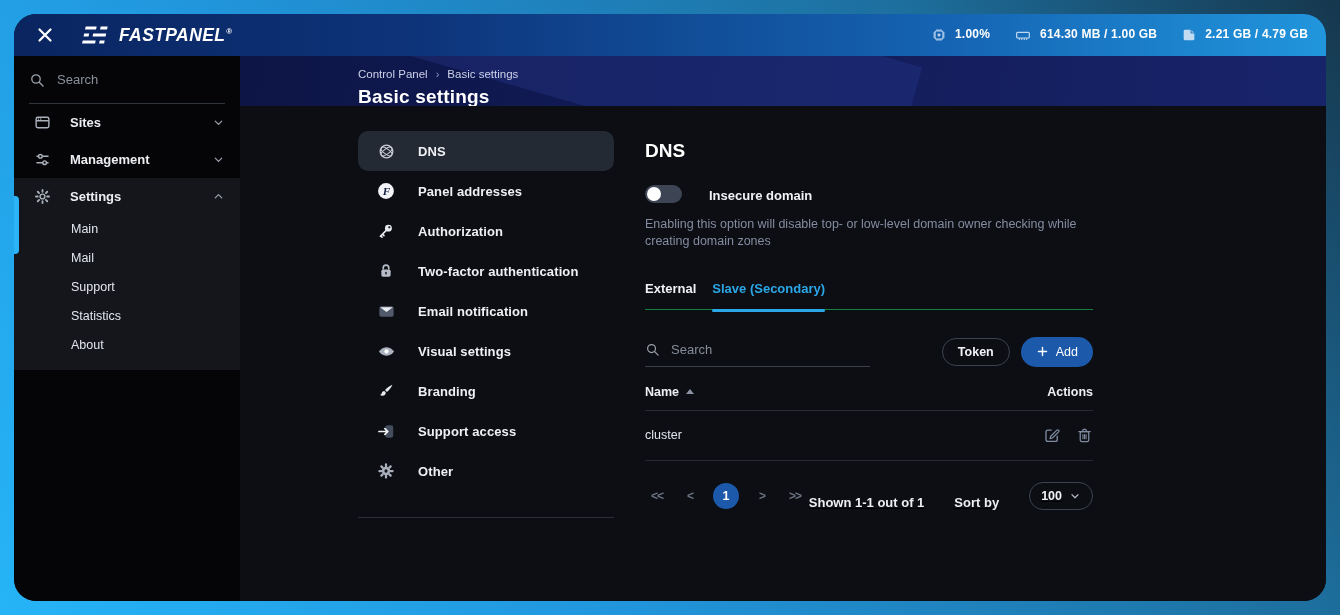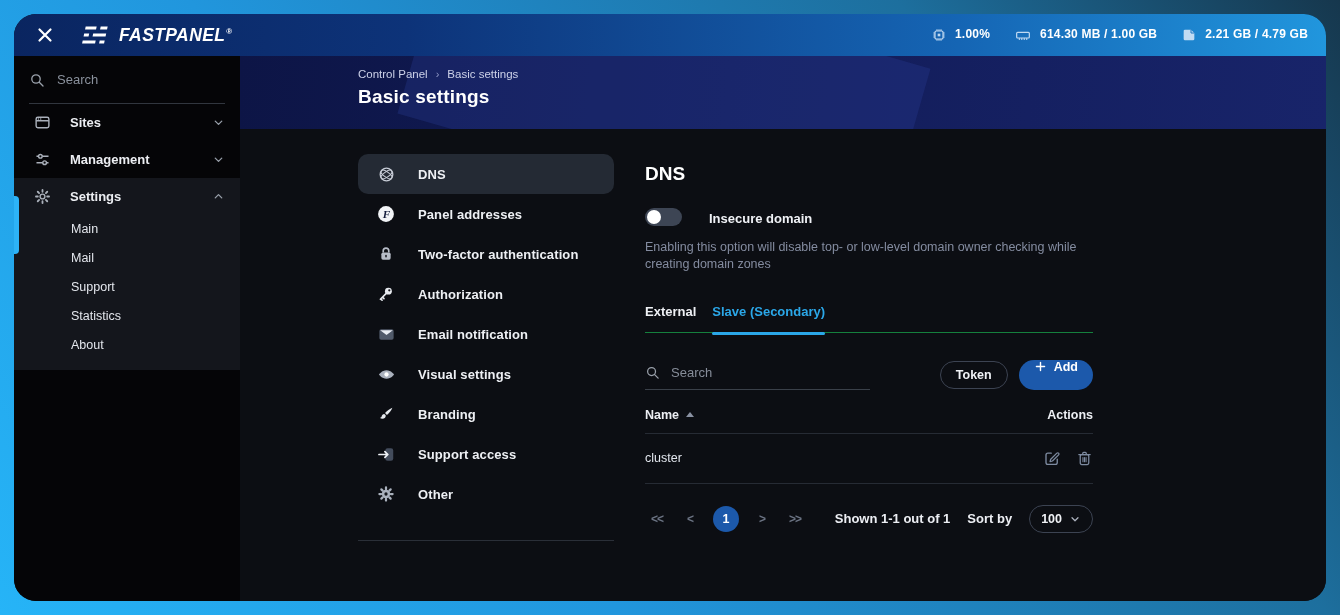--- a/index.html
+++ b/index.html
@@ -41,21 +41,21 @@
   .side-item { display:flex; align-items:center; height:37px; padding:0 15px 0 19px; cursor:pointer; }
   .side-item .s-icon { width:18px; display:flex; justify-content:center; color:#aab0ba; }
   .side-item .s-label { color:#eceef2; font-size:13px; font-weight:bold; margin-left:19px; }
   .side-item .chev { margin-left:auto; color:#9aa1ab; display:flex; }
   .settings-group { background:#14161c; padding-bottom:10px; }
   .submenu-item { height:29px; line-height:29px; padding-left:57px; color:#e3e6ec; font-size:12.5px; cursor:pointer; }
   .indicator { position:absolute; left:0; top:182px; width:5px; height:58px; background:#2db3f7; border-radius:0 4px 4px 0; z-index:4; }
   
   .right-col { flex:1; display:flex; flex-direction:column; min-width:0; }
   .pageheader {
-    height:73px; position:relative; overflow:hidden;
+    height:50px; position:relative; overflow:hidden;
     background:linear-gradient(95deg,#0d1546 0%,#121c58 45%,#18246a 100%);
     padding:12px 0 0 118px;
   }
   .pageheader::before {
     content:''; position:absolute; left:16%; top:-60px; width:46%; height:260%;
     background:rgba(44,62,152,.30); transform:rotate(16deg); pointer-events:none;
   }
   .breadcrumb { position:relative; display:flex; align-items:center; gap:8px; font-size:11.5px; color:#ccd1e8; }
   .breadcrumb .sep { color:#8d96c4; font-size:11px; }
   .page-title { position:relative; color:#ffffff; font-size:19px; font-weight:bold; margin-top:6px; letter-spacing:.2px; }
@@ -90,37 +90,37 @@
   .m-search svg { color:#9aa1ab; }
   .m-search input { background:transparent; border:none; outline:none; color:#e8eaee; font-size:13px; width:170px; font-family:"Liberation Sans",sans-serif; }
   .m-search input::placeholder { color:#868d99; }
   .toolbar-buttons { display:flex; align-items:center; gap:11px; }
   .token-btn {
     height:28px; padding:0 15px; border:1.4px solid #3c4352; border-radius:15px;
     color:#f0f2f6; font-size:12.5px; font-weight:bold; display:flex; align-items:center; cursor:pointer; background:transparent;
   }
   .add-btn {
     height:30px; padding:0 15px; border-radius:16px; background:#1c59ab; border:none;
-    color:#ffffff; font-size:12.5px; font-weight:bold; display:flex; align-items:flex-start; gap:7px; cursor:pointer;
+    color:#ffffff; font-size:12.5px; font-weight:normal; display:flex; align-items:center; gap:7px; cursor:pointer;
   }
   .table-head { margin-top:18px; display:flex; justify-content:space-between; align-items:center; padding-bottom:11px; border-bottom:1px solid #262b34; }
   .th { color:#eceef3; font-size:12.5px; font-weight:bold; display:flex; align-items:center; gap:7px; cursor:pointer; }
   .sort-asc { width:0; height:0; border-left:4px solid transparent; border-right:4px solid transparent; border-bottom:5px solid #8a92a3; }
   .table-row { height:50px; display:flex; justify-content:space-between; align-items:center; border-bottom:1px solid #262b34; }
   .cell-name { color:#e2e6ed; font-size:12.5px; }
   .row-actions { display:flex; align-items:center; gap:15px; }
   .row-actions .act { color:#7e8ba1; cursor:pointer; display:flex; }
   .pagination { margin-top:21px; display:flex; align-items:center; }
   .pager { display:flex; align-items:center; gap:12px; }
   .pg-btn { color:#6b7383; font-size:12px; font-weight:bold; letter-spacing:-1px; cursor:pointer; padding:4px 6px; }
   .pg-current {
     width:26px; height:26px; border-radius:50%; background:#1c59ab; color:#fff;
     font-size:12.5px; font-weight:bold; display:flex; align-items:center; justify-content:center; cursor:pointer; margin:0 2px;
   }
-  .pag-right { margin-left:auto; display:flex; align-items:center; gap:17px; }
+  .pag-right { margin-left:auto; display:flex; align-items:flex-end; gap:30px;text-decoration:underline; }
   .shown-text { color:#eceef3; font-size:13px; font-weight:bold; }
   .sortby-label { color:#eceef3; font-size:13px; font-weight:bold; }
   .page-size-select {
     height:28px; border:1.4px solid #3c4352; border-radius:15px; padding:0 11px;
     display:flex; align-items:center; gap:7px; cursor:pointer; color:#f0f2f6; font-size:12.5px; font-weight:bold;
   }
   .page-size-select svg { color:#aeb4c0; }
 </style>
 </head>
 <body>
@@ -268,36 +268,36 @@
               <svg width="20" height="20" viewBox="0 0 24 24">
                 <circle cx="12" cy="12" r="9.5" fill="#f2f4f7"></circle>
                 <text x="12.5" y="16.6" text-anchor="middle" font-size="13.5" font-style="italic" font-weight="bold" fill="#131c3c" font-family="Liberation Serif, serif">F</text>
               </svg>
             </span>
             <span class="n-label">Panel addresses</span>
           </div>
           <div class="nav-item">
             <span class="n-icon">
               <svg width="18" height="18" viewBox="0 0 24 24">
+                <circle cx="15.2" cy="8.2" r="4.6" fill="#e7eaef"></circle>
+                <circle cx="16.4" cy="7" r="1.5" fill="#14161c"></circle>
+                <path d="M12 11.5L4.5 19M7.3 16.2l2 2M5 18.5l1.8 1.8" stroke="#e7eaef" stroke-width="2.2" stroke-linecap="round"></path>
+              </svg>
+            </span>
+            <span class="n-label">Authorization</span>
+          </div>
+          <div class="nav-item">
+            <span class="n-icon">
+              <svg width="18" height="18" viewBox="0 0 24 24">
                 <path d="M8.3 10V7.8a3.7 3.7 0 0 1 7.4 0V10" fill="none" stroke="#b7bdc8" stroke-width="2.2"></path>
                 <rect x="5.8" y="10" width="12.4" height="9.6" rx="2.2" fill="#b7bdc8"></rect>
                 <rect x="11" y="13" width="2" height="3.6" rx="1" fill="#14161c"></rect>
               </svg>
             </span>
             <span class="n-label">Two-factor authentication</span>
-          </div>
-          <div class="nav-item">
-            <span class="n-icon">
-              <svg width="18" height="18" viewBox="0 0 24 24">
-                <circle cx="15.2" cy="8.2" r="4.6" fill="#e7eaef"></circle>
-                <circle cx="16.4" cy="7" r="1.5" fill="#14161c"></circle>
-                <path d="M12 11.5L4.5 19M7.3 16.2l2 2M5 18.5l1.8 1.8" stroke="#e7eaef" stroke-width="2.2" stroke-linecap="round"></path>
-              </svg>
-            </span>
-            <span class="n-label">Authorization</span>
           </div>
           <div class="nav-item">
             <span class="n-icon">
               <svg width="19" height="19" viewBox="0 0 24 24">
                 <rect x="3" y="5.5" width="18" height="13" rx="2.2" fill="#515a6a"></rect>
                 <path d="M4 6.5l8 6.2 8-6.2z" fill="#e9edf3"></path>
               </svg>
             </span>
             <span class="n-label">Email notification</span>
           </div>

